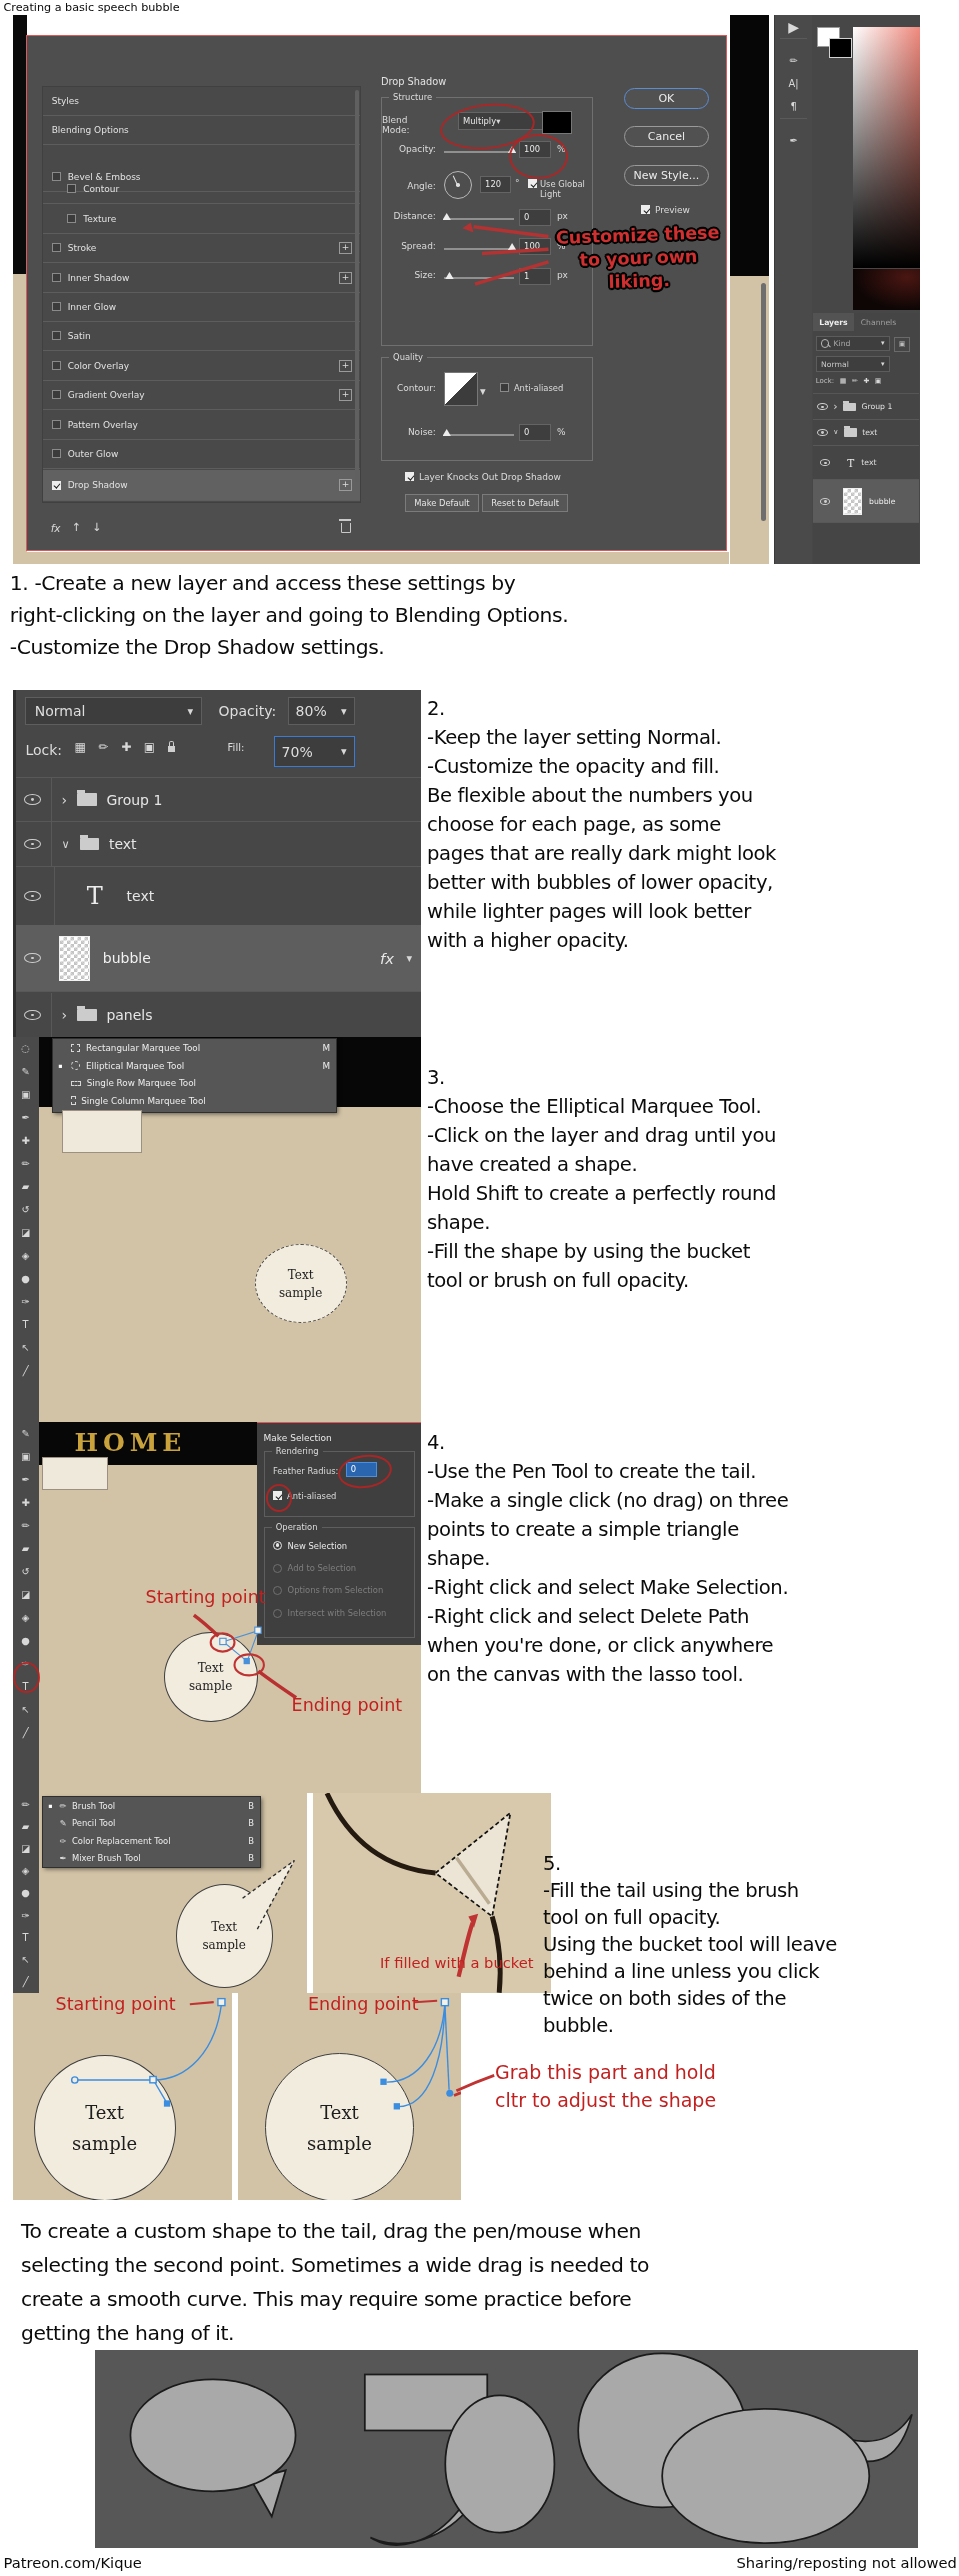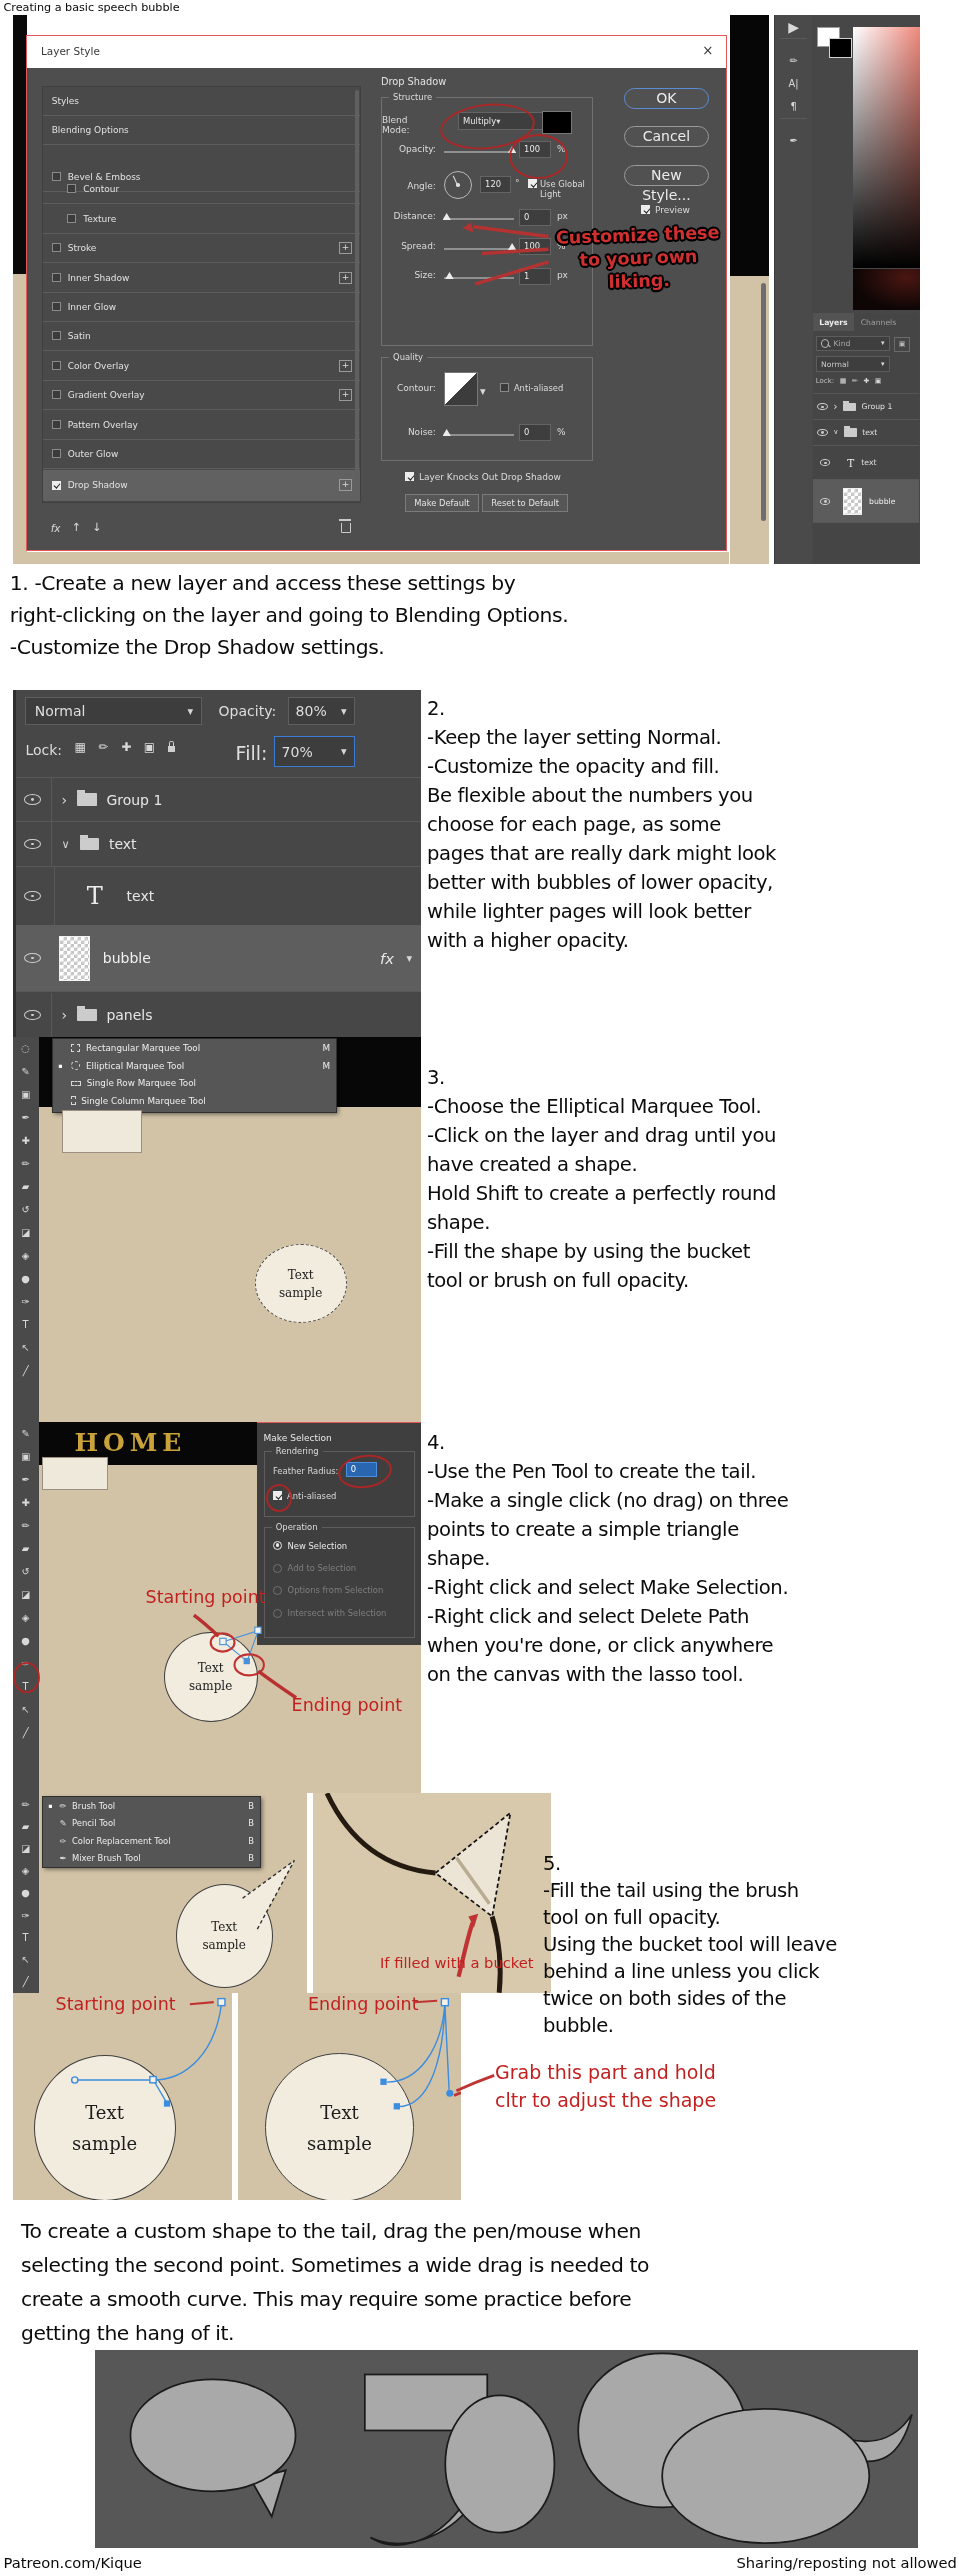--- a/index.html
+++ b/index.html
@@ -17,21 +17,21 @@
   .slider{position:absolute;height:2.1px;background:#909090}
   .sthumb{position:absolute;top:-4.9px;width:8.4px;height:7px;background:#ececec;
           clip-path:polygon(50% 0,100% 100%,0 100%)}
   .cb{display:inline-block;width:9px;height:9px;background:#3b3b3b;border:0.7px solid #8a8a8a;
       box-sizing:border-box;vertical-align:middle;flex:none}
   .cb.on{background:#ededed;position:relative;border-color:#ededed}
   .cb.on::after{content:"";position:absolute;left:2.8px;top:0.7px;width:2.8px;height:4.9px;
       border:solid #1c1c1c;border-width:0 1.4px 1.4px 0;transform:rotate(40deg)}
   .fieldset{position:absolute;border:0.7px solid #707070}
   .legend{position:absolute;top:-6.3px;left:7px;background:#4e4e4e;padding:0 4.2px;font-size:8.4px;color:#dddddd}
-  .pill{border:0.7px solid #9a9a9a;border-radius:10.5px;color:#ececec;font-size:14px;text-align:center;
+  .pill{border:0.7px solid #9a9a9a;border-radius:10.5px;color:#ececec;font-size:11px;text-align:center;
         line-height:19.6px;height:21px;box-sizing:border-box;background:rgba(255,255,255,0.02)}
   .pill.primary{border-color:#5b8dd6}
   .btn2{background:#565656;border:0.7px solid #7b7b7b;color:#e6e6e6;font-size:8.4px;padding:2.8px 8.4px;display:inline-block}
   .redring{position:absolute;border:2.1px solid rgba(180,35,35,0.9);border-radius:50%;pointer-events:none}
   .redtext{position:absolute;color:#c21f1f;white-space:pre-line}
   .outline-red{color:#d03030;font-weight:bold;
     text-shadow:-1.4px -1.4px 0 #000,1.4px -1.4px 0 #000,-1.4px 1.4px 0 #000,1.4px 1.4px 0 #000,-2.1px 0 0 #000,2.1px 0 0 #000,0 -2.1px 0 #000,0 2.1px 0 #000}
 
   .eye{display:inline-block;width:10.5px;height:7px;border:1.4px solid #cdcdcd;border-radius:50%;
        position:relative;vertical-align:middle;box-sizing:border-box;flex:none}
@@ -82,24 +82,20 @@
 
 <div class="abs" style="left:3.5px;top:0.7px;font-size:11.2px;color:#0a0a0a">Creating a basic speech bubble</div>
 
 <div class="abs" style="left:12.6px;top:15.4px;width:907px;height:549px">
 
   <div class="abs" style="left:0;top:0;width:14px;height:259px;background:#0a0a0a"></div>
   <div class="abs beige" style="left:0;top:259px;width:14px;height:289px"></div>
   <div class="abs beige" style="left:0;top:537px;width:716px;height:11.2px"></div>
 
   <div class="abs" style="left:13.3px;top:19.6px;width:701px;height:516px;border:1.4px solid #e25757;background:#4e4e4e;box-sizing:border-box">
-    <div class="abs" style="left:0;top:0;right:0;height:32px;background:#ffffff">
-      <span class="abs" style="left:14px;top:9px;font-size:10.5px;color:#3a3a3a">Layer Style</span>
-      <span class="abs" style="right:12.6px;top:7px;font-size:13.3px;color:#333">×</span>
-    </div>
 
     <div class="abs" style="left:0;top:32px;right:0;bottom:0">
 
       <div class="abs" style="left:15.4px;top:18px;width:317px;height:415px;background:#494949;border:0.7px solid #404040">
         <div class="ls-row" style="top:0">
             <span>Styles</span>
           </div>
         <div class="ls-row" style="top:29px">
             <span>Blending Options</span>
           </div>
@@ -349,21 +345,21 @@
   </div>
 
   <span class="abs" style="left:9.8px;top:52px;color:#dedede;font-size:14px">Lock:</span>
   <div class="abs" style="left:59px;top:50px;display:flex;gap:12.6px;align-items:center">
     <span class="glyph" style="font-size:12px">▦</span>
     <span class="glyph" style="font-size:12px">✏</span>
     <span class="glyph" style="font-size:12px">✚</span>
     <span class="glyph" style="font-size:12px">▣</span>
     <span class="lockicon"></span>
   </div>
-  <span class="abs" style="left:220px;top:52px;color:#dedede;font-size:19px">Fill:</span>
+  <span class="abs" style="left:212px;top:52px;color:#dedede;font-size:10px">Fill:</span>
   <div class="abs" style="left:258px;top:46px;width:81px;height:31px;background:#3d3d3d;border:1.4px solid #3a7bd5;display:flex;align-items:center;justify-content:space-between;padding:0 7px;box-sizing:border-box">
     <span style="color:#dedede;font-size:14px">70%</span>
     <span class="glyph">▾</span>
   </div>
 
   <div class="lrow" style="top:87px;height:45px;gap:9.8px;padding:0 8.4px;border-top:0.7px solid #585858">
     <span class="eye big"></span>
     <span style="height:100%;border-left:0.7px solid #585858"></span>
     <span class="glyph" style="font-size:14px">›</span>
     <span class="folder big"></span>

